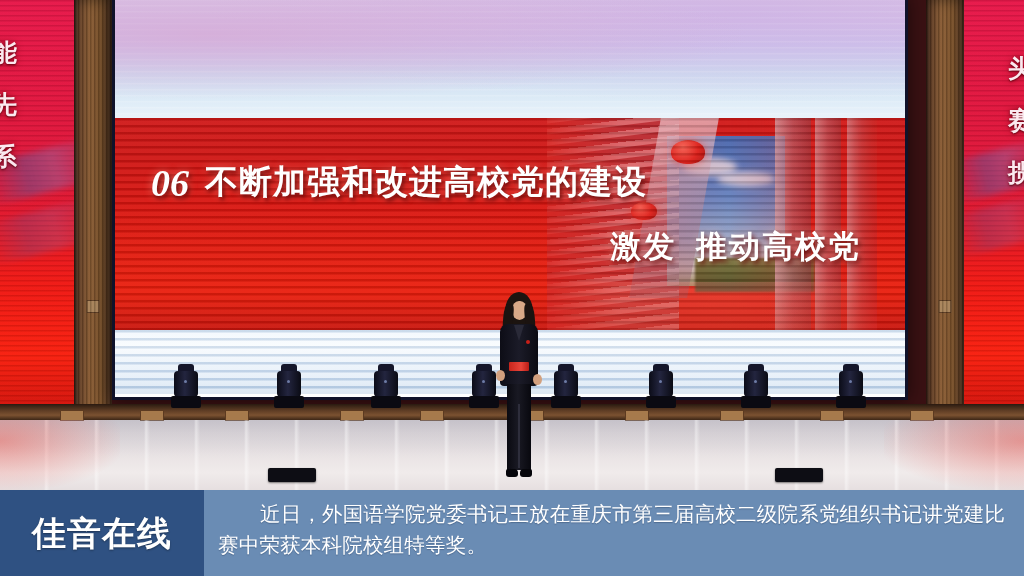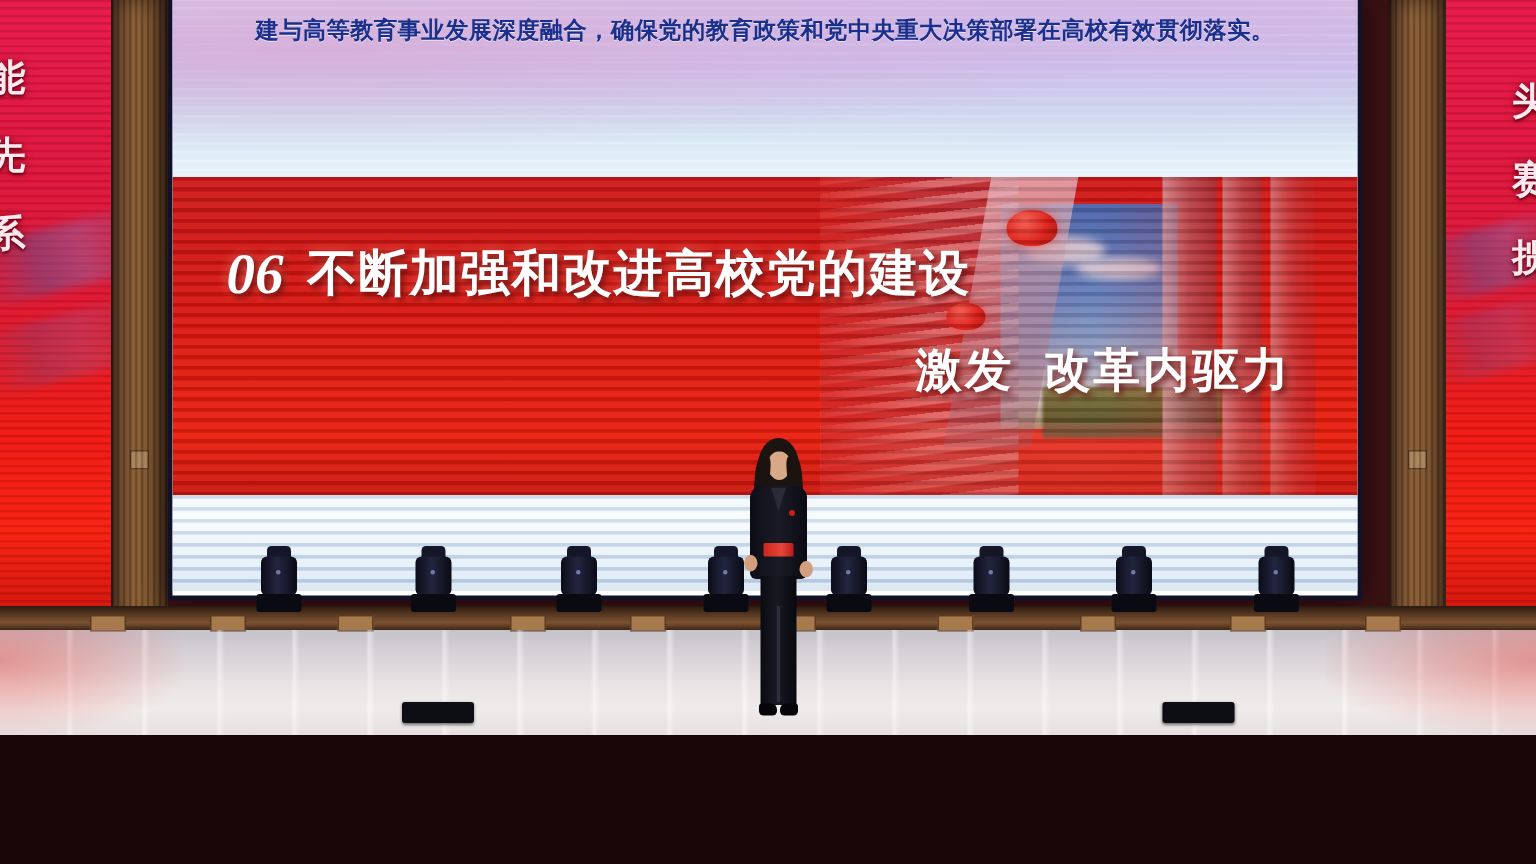--- a/index.html
+++ b/index.html
@@ -396,21 +396,20 @@
     </div>
     <div class="pillar right">
       <div class="socket"></div>
     </div>
 
     <div class="screen">
 
       <div class="slide-top">
         <div class="haze"></div>
         <div class="quote">
-          <div class="quote-line">建与高等教育事业发展深度融合，确保党的教育政策和党中央重大决策部署在高校有效贯彻落实。</div>
         </div>
       </div>
 
       <div class="slide-red">
         <div class="photo">
           <div class="sky"></div>
           <div class="cloud c1"></div>
           <div class="cloud c2"></div>
           <div class="greens"></div>
           <div class="beam"></div>
@@ -424,21 +423,21 @@
           <div class="redwash"></div>
         </div>
         <div class="scan"></div>
 
         <div class="title-row1">
           <span class="title-num">06</span>
           <span class="title-txt">不断加强和改进高校党的建设</span>
         </div>
         <div class="title-row2">
           <span class="sub">激发</span>
-          <span>改革内驱力</span>
+          <span>推动高校党</span>
         </div>
       </div>
 
       <div class="slide-bottom">
         <div class="scan"></div>
       </div>
     </div>
 
     <div class="floor">
       <div class="plinth">
@@ -521,14 +520,22 @@
       <div class="handL"></div>
       <div class="handR"></div>
       <div class="legs"></div>
       <div class="legsplit"></div>
       <div class="shoeL"></div>
       <div class="shoeR"></div>
     </div>
 
   </div>
 
+  <div class="lower">
+    <div class="logo-box">
+      <div class="logo-text">佳音在线</div>
+    </div>
+    <div class="caption-box">
+      <div class="caption-text">近日，外国语学院党委书记王放在重庆市第三届高校二级院系党组织书记讲党建比赛中荣获本科院校组特等奖。</div>
+    </div>
+  </div>
 
 </div>
 
 </body></html>

